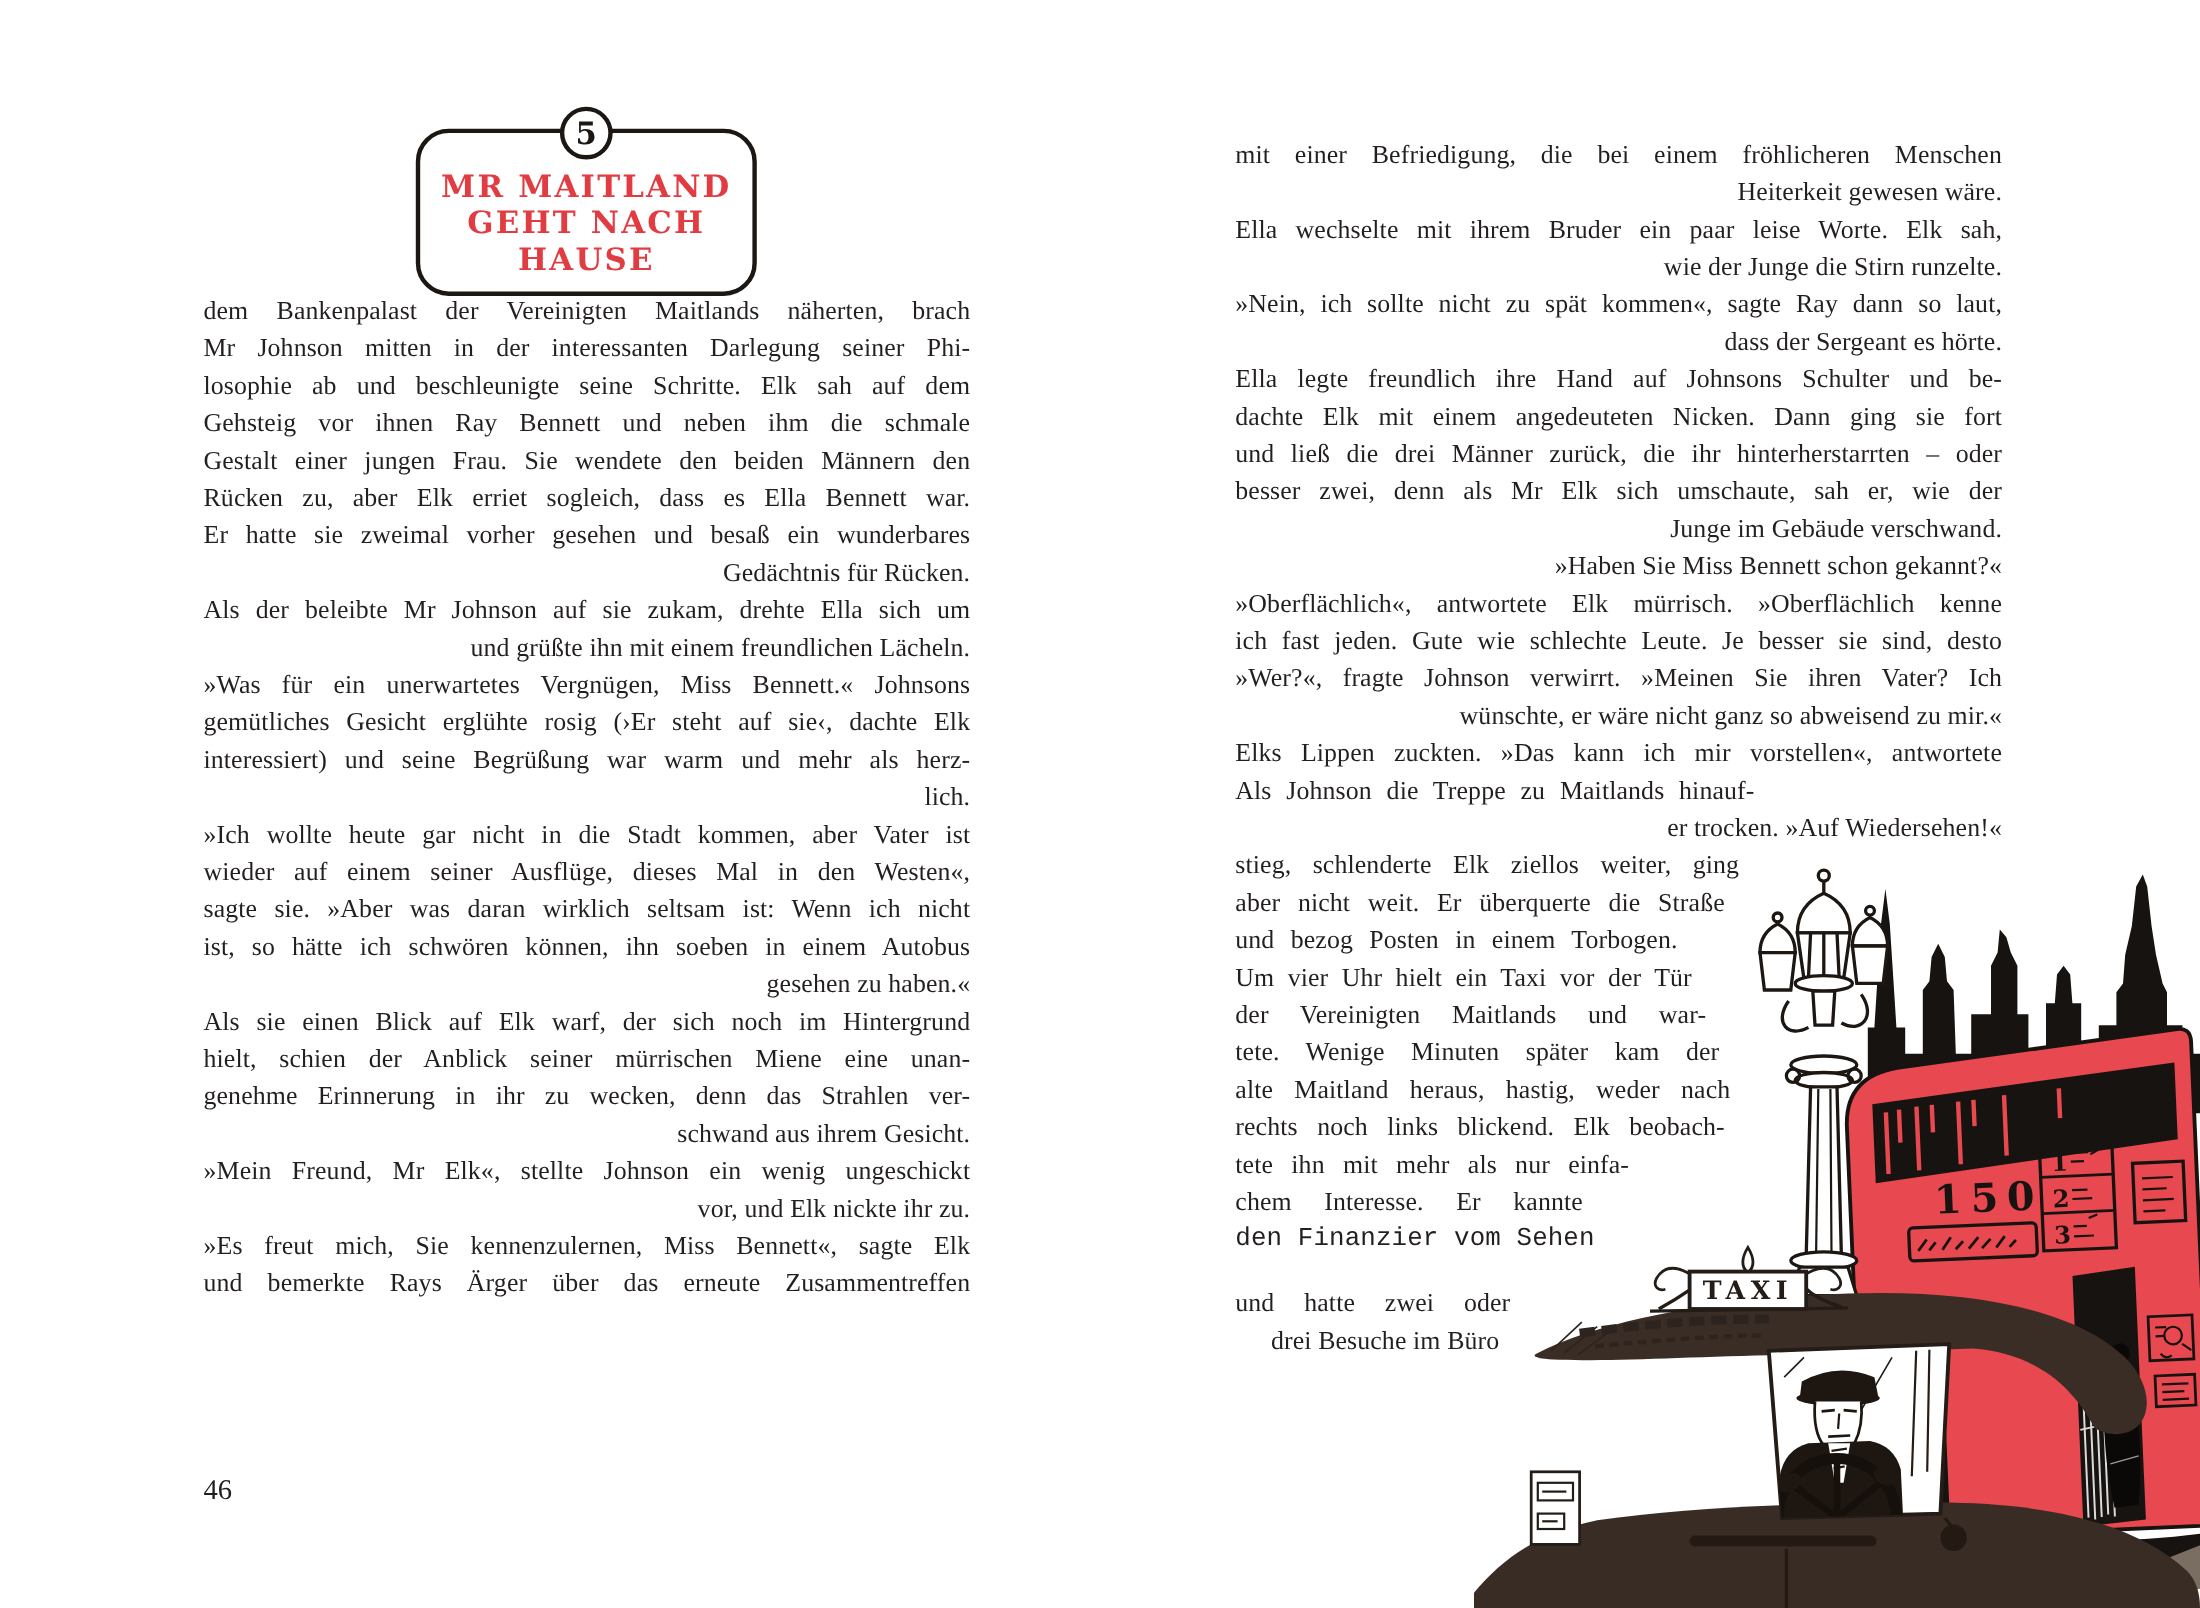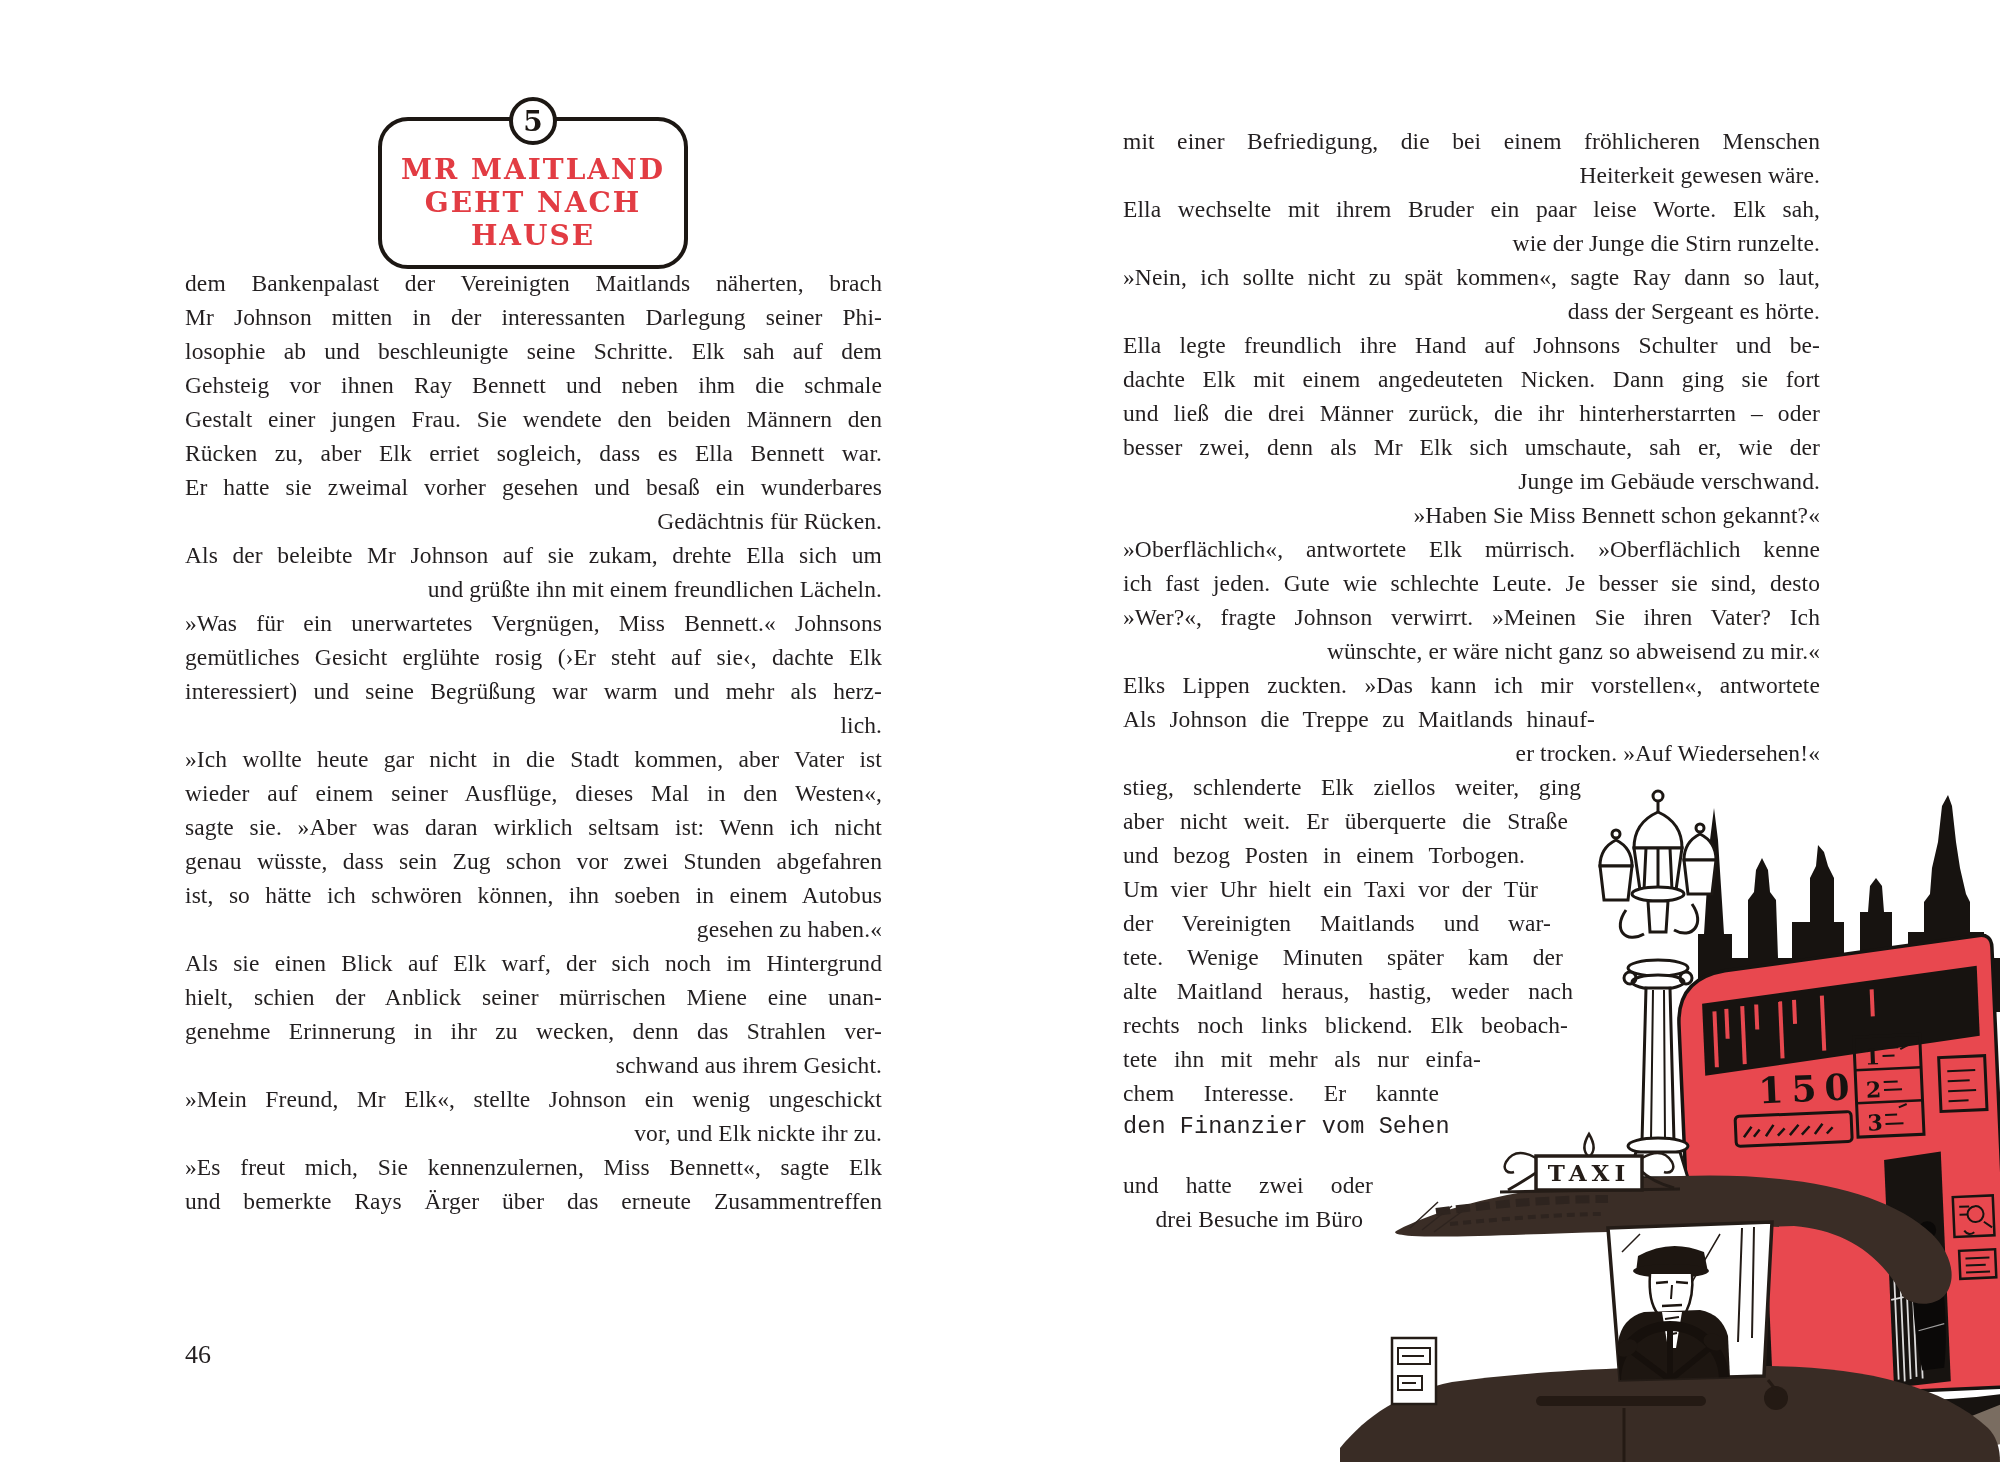--- a/index.html
+++ b/index.html
@@ -52,21 +52,20 @@
       <div class="tline tl-left">Gedächtnis für Rücken.</div>
       <div class="tline tl-just">Als der beleibte Mr Johnson auf sie zukam, drehte Ella sich um</div>
       <div class="tline tl-left">und grüßte ihn mit einem freundlichen Lächeln.</div>
       <div class="tline tl-just">»Was für ein unerwartetes Vergnügen, Miss Bennett.« Johnsons</div>
       <div class="tline tl-just">gemütliches Gesicht erglühte rosig (›Er steht auf sie‹, dachte Elk</div>
       <div class="tline tl-just">interessiert) und seine Begrüßung war warm und mehr als herz-</div>
       <div class="tline tl-left">lich.</div>
       <div class="tline tl-just">»Ich wollte heute gar nicht in die Stadt kommen, aber Vater ist</div>
       <div class="tline tl-just">wieder auf einem seiner Ausflüge, dieses Mal in den Westen«,</div>
       <div class="tline tl-just">sagte sie. »Aber was daran wirklich seltsam ist: Wenn ich nicht</div>
-      <div class="tline tl-just">genau wüsste, dass sein Zug schon vor zwei Stunden abgefahren</div>
       <div class="tline tl-just">ist, so hätte ich schwören können, ihn soeben in einem Autobus</div>
       <div class="tline tl-left">gesehen zu haben.«</div>
       <div class="tline tl-just">Als sie einen Blick auf Elk warf, der sich noch im Hintergrund</div>
       <div class="tline tl-just">hielt, schien der Anblick seiner mürrischen Miene eine unan-</div>
       <div class="tline tl-just">genehme Erinnerung in ihr zu wecken, denn das Strahlen ver-</div>
       <div class="tline tl-left">schwand aus ihrem Gesicht.</div>
       <div class="tline tl-just">»Mein Freund, Mr Elk«, stellte Johnson ein wenig ungeschickt</div>
       <div class="tline tl-left">vor, und Elk nickte ihr zu.</div>
       <div class="tline tl-just">»Es freut mich, Sie kennenzulernen, Miss Bennett«, sagte Elk</div>
       <div class="tline tl-just">und bemerkte Rays Ärger über das erneute Zusammentreffen</div>

